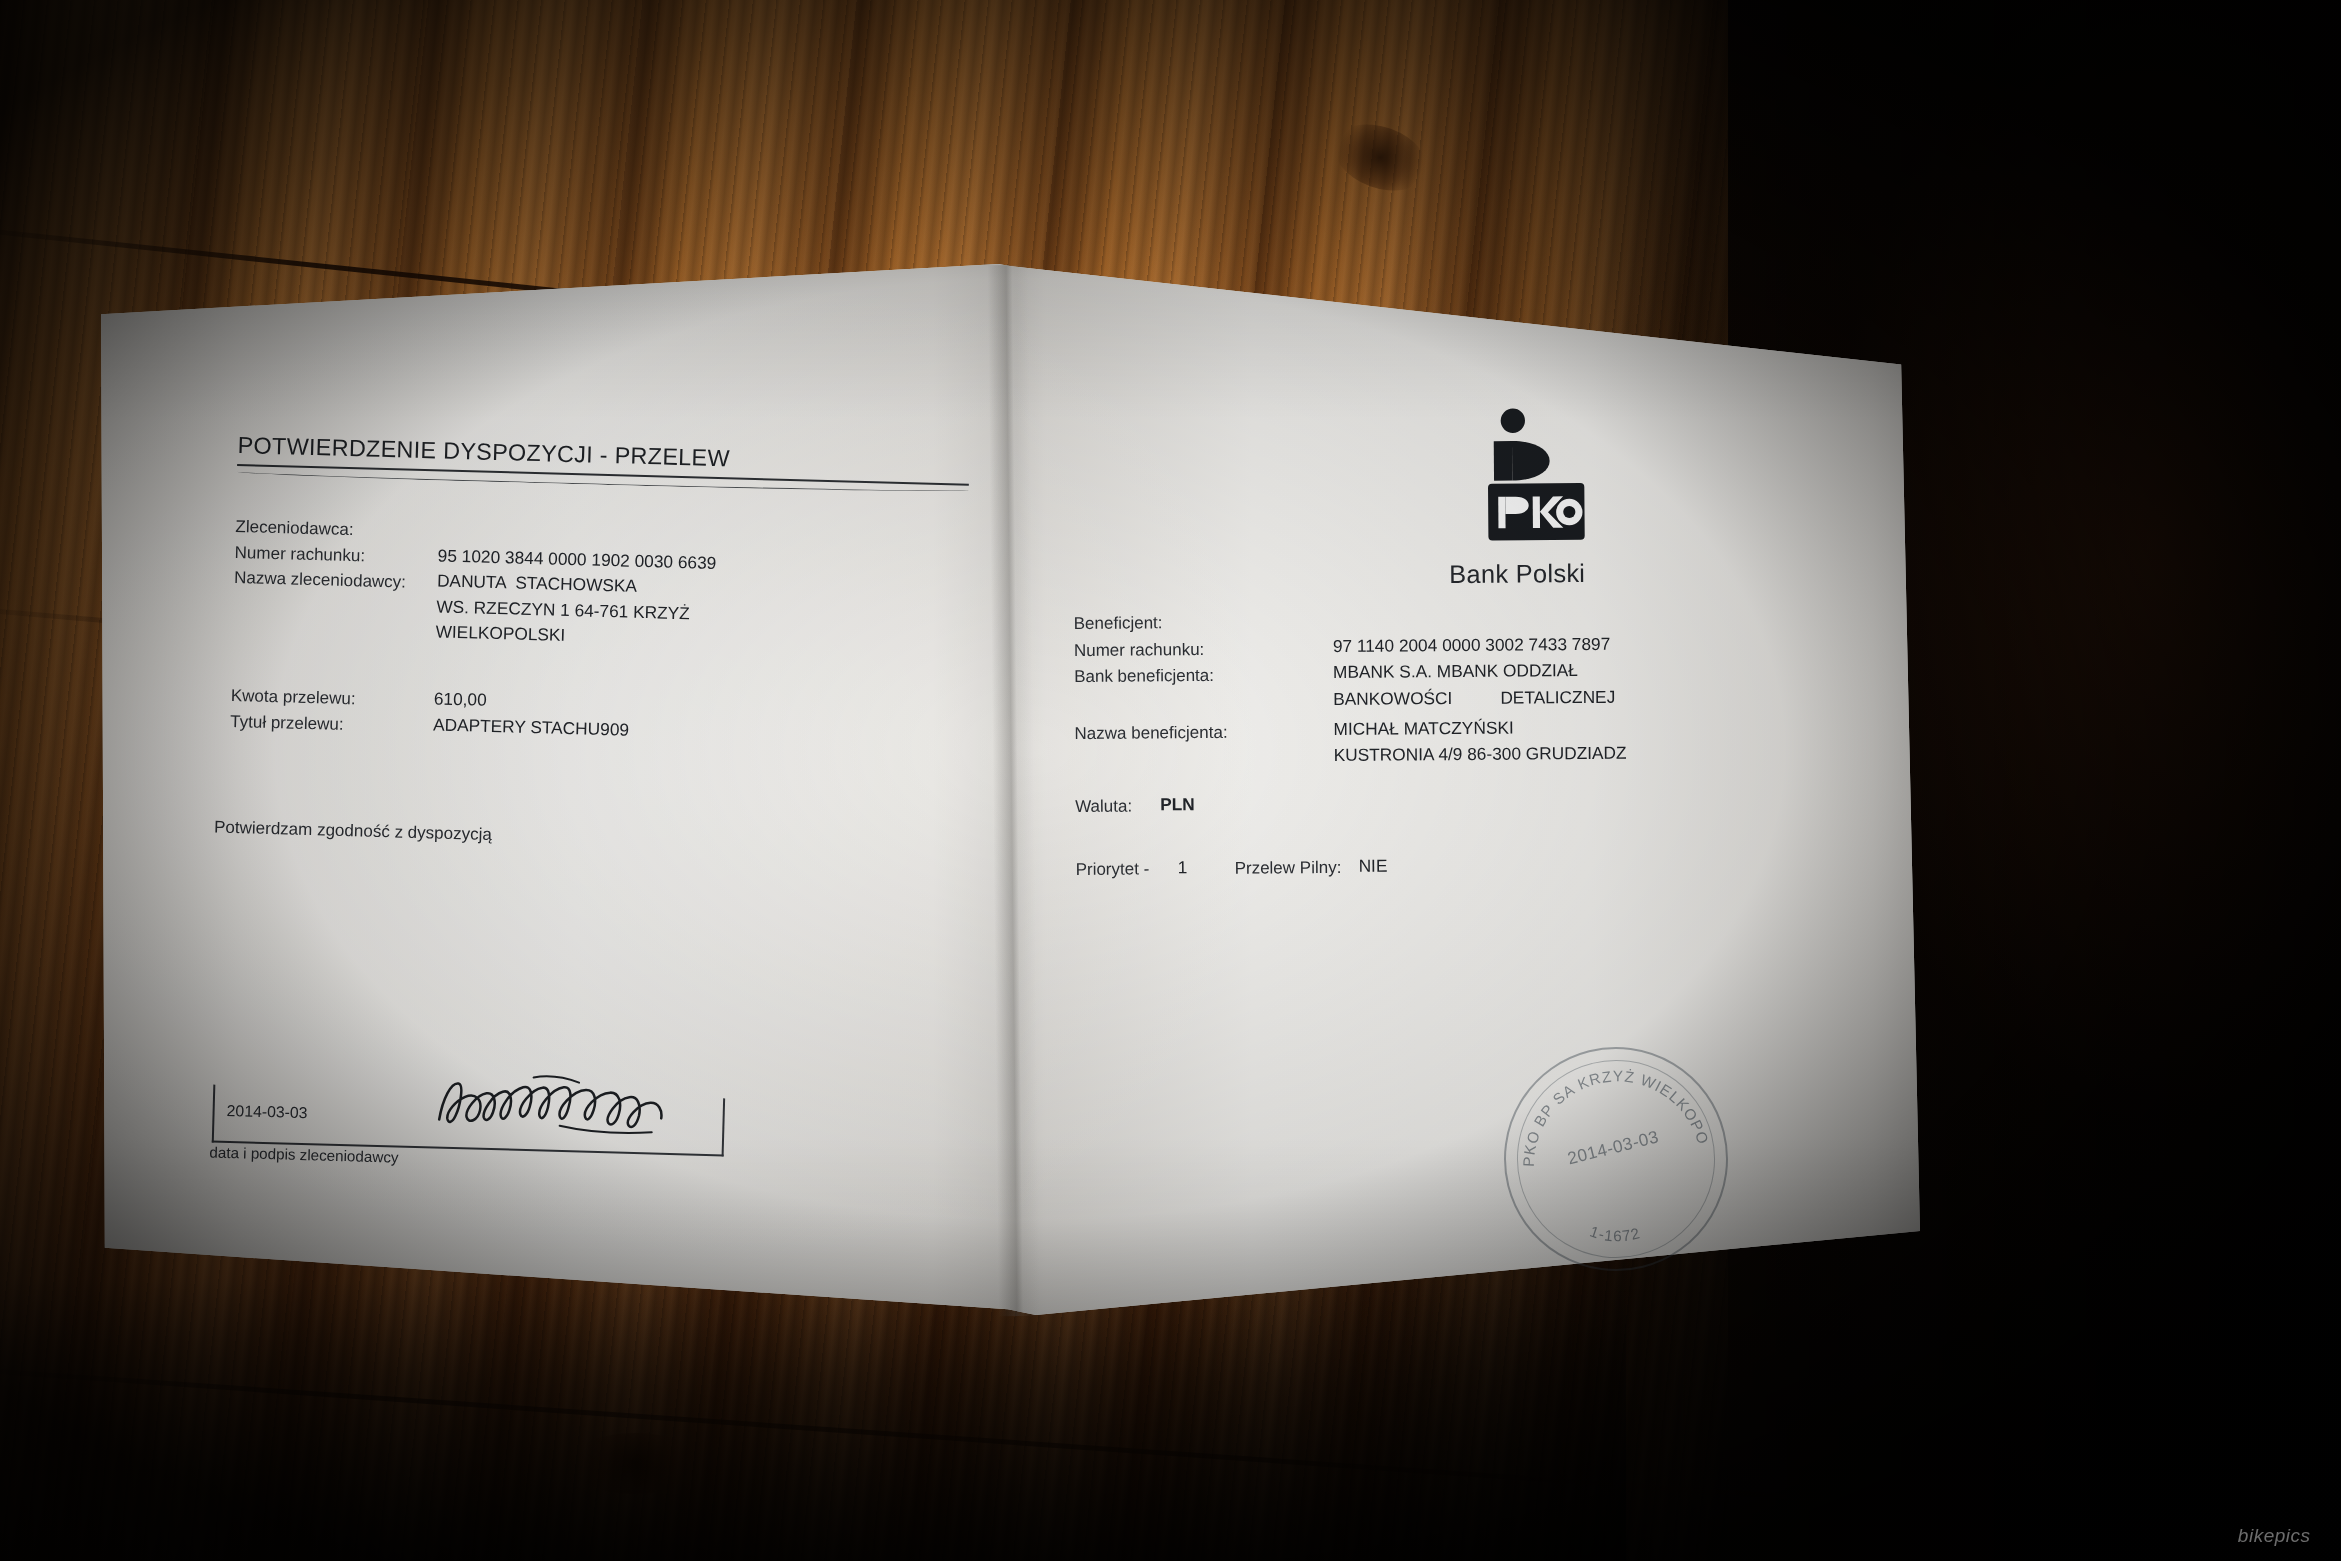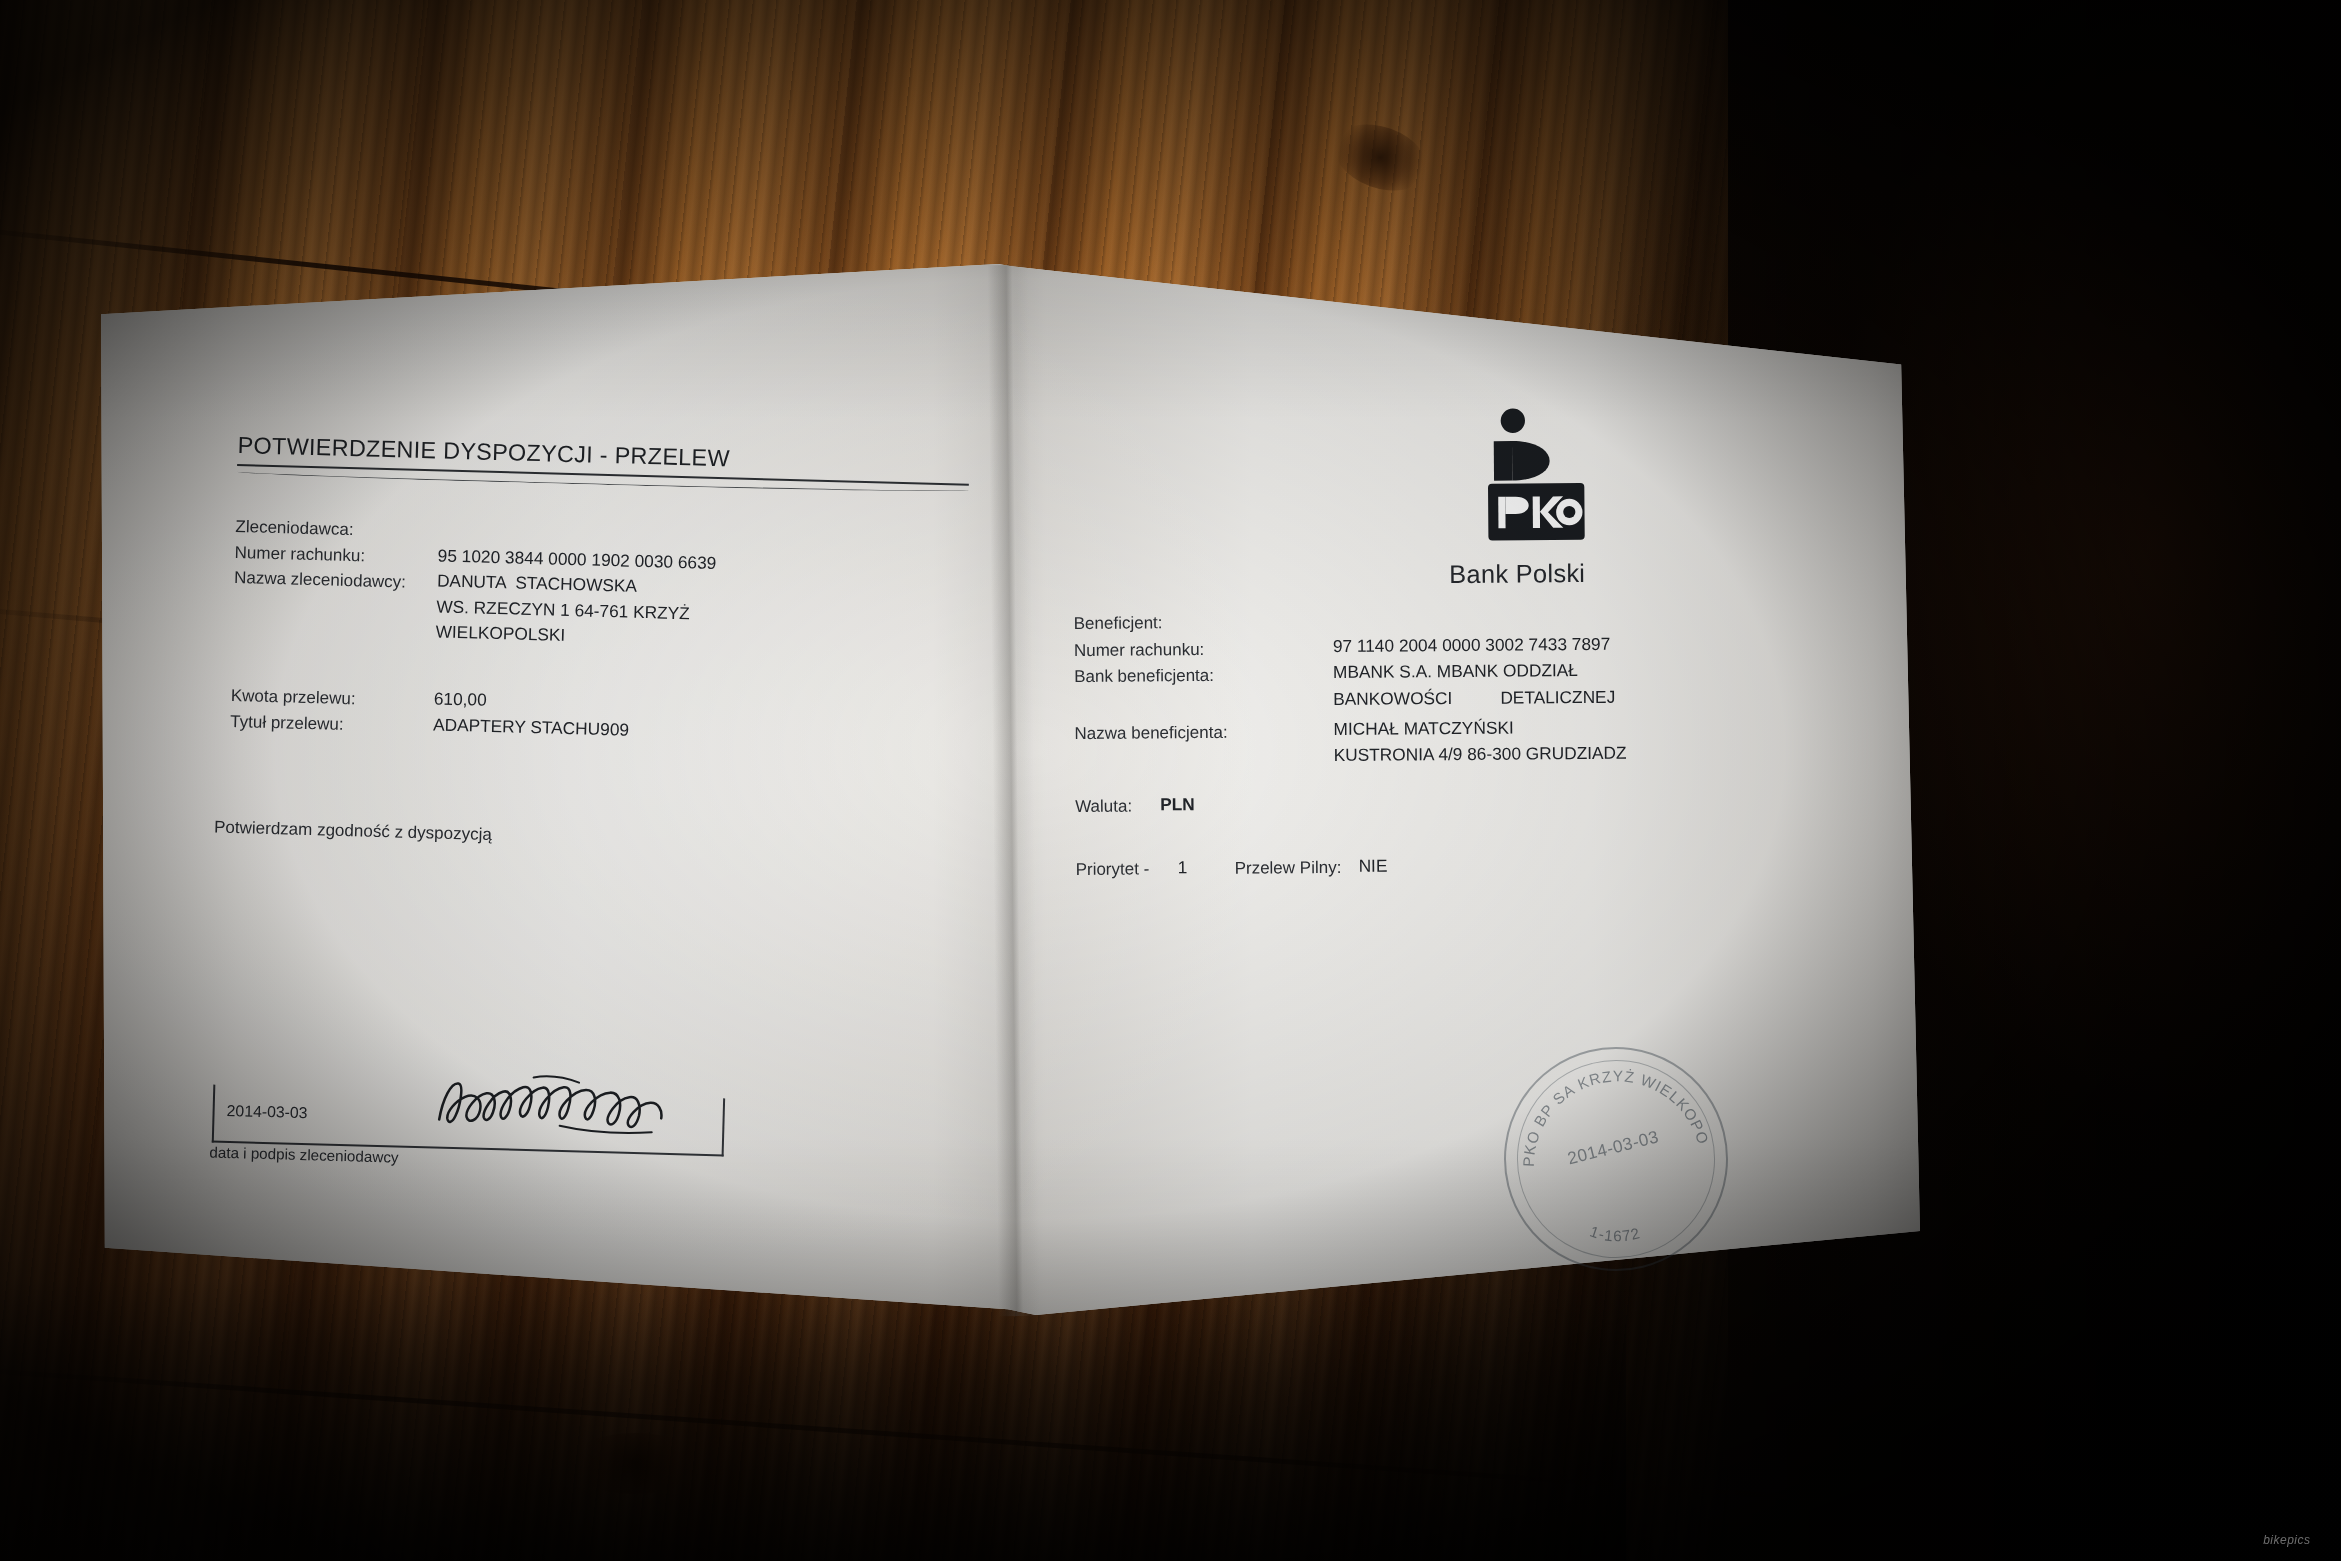--- a/index.html
+++ b/index.html
@@ -276,21 +276,21 @@
     font-size: 30px;
     fill: #3b4752;
     letter-spacing: 2px;
   }
 
   
   .watermark {
     position: absolute;
     right: 30.5px;
     bottom: 14.2px;
-    font-size: 12px;
+    font-size: 19px;
     color: rgba(215,215,215,0.50);
     font-style: italic;
     letter-spacing: 0.5px;
     font-family: "Liberation Sans", sans-serif;
     margin-top: 31px;
   }
 </style>
 </head>
 <body>
 

